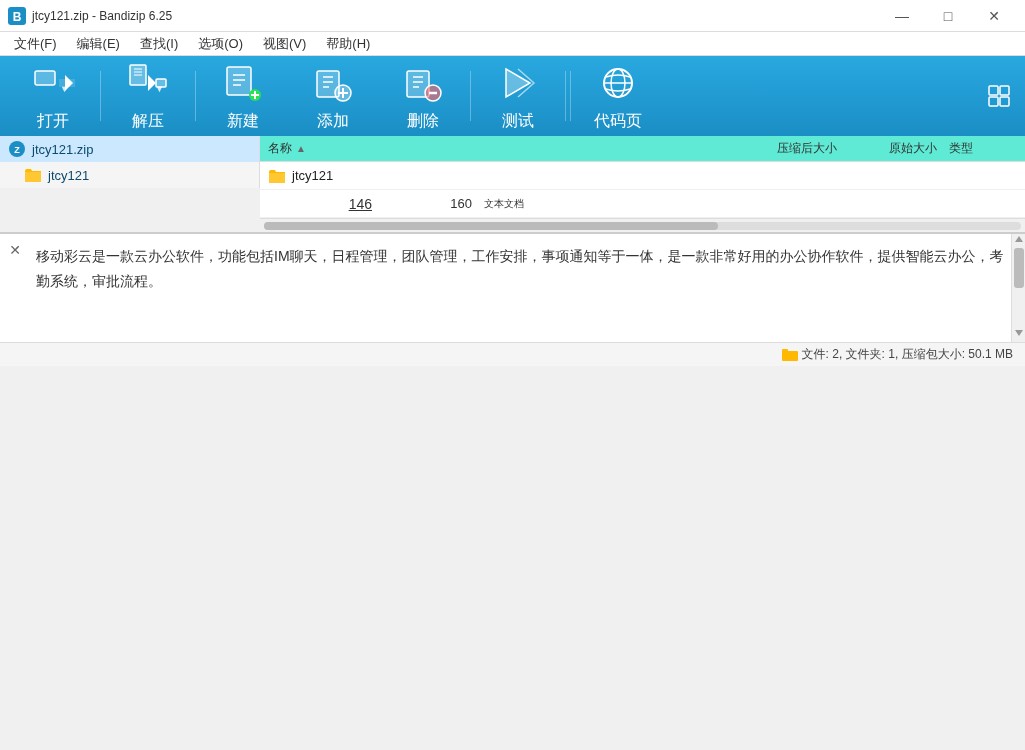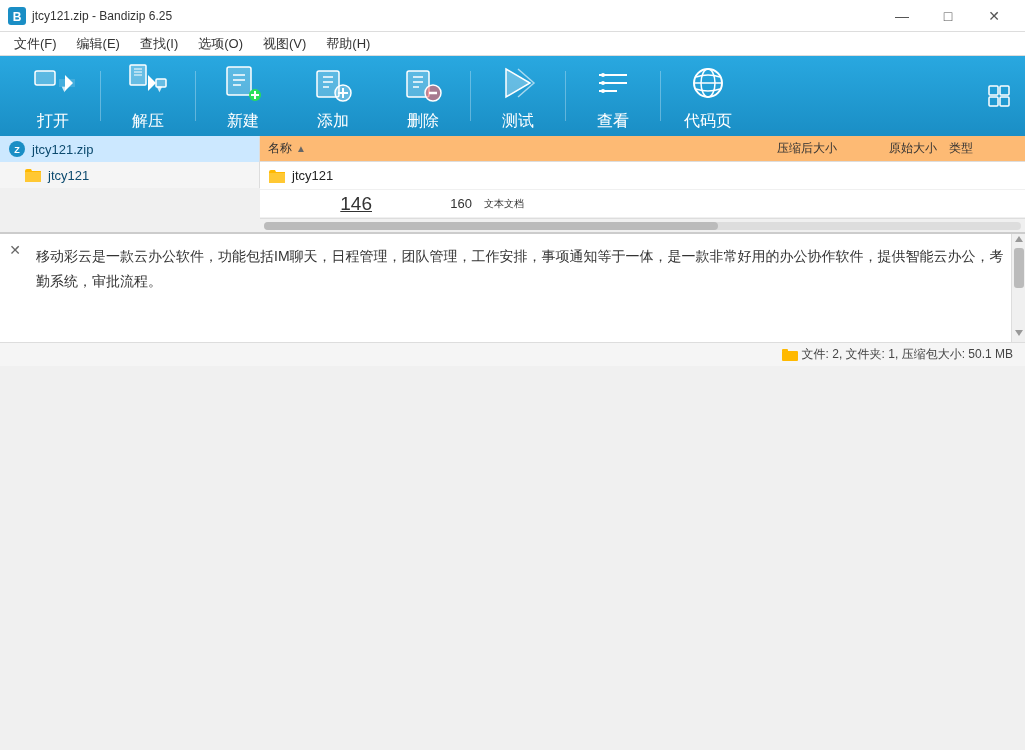--- a/index.html
+++ b/index.html
@@ -166,21 +166,21 @@
       flex: 1;
       background: #fff;
       display: flex;
       flex-direction: column;
       overflow: hidden;
     }
     .file-list-header {
       display: flex;
       align-items: center;
       height: 26px;
-      background: #fdba74;
+      background: #5eead4;
       border-bottom: 1px solid #ddd;
       font-size: 12px;
       color: #333;
       padding: 0;
     }
     .file-list-header .col-name {
       flex: 1;
       padding-left: 8px;
       display: flex;
       align-items: center;
@@ -217,21 +217,21 @@
       align-items: center;
       gap: 6px;
       padding-left: 8px;
       overflow: hidden;
     }
     .file-row .col-name span { font-size: 13px; color: #222; white-space: nowrap; }
     .file-row .col-compressed {
       width: 120px;
       text-align: right;
       padding-right: 8px;
-      font-size: 19px;
+      font-size: 14px;
       color: #333;
       text-decoration: underline;
     }
     .file-row .col-original {
       width: 100px;
       text-align: right;
       padding-right: 8px;
       font-size: 13px;
       color: #333;
     }
@@ -463,33 +463,20 @@
       <svg width="40" height="40" viewBox="0 0 40 40">
         <polygon points="8,6 32,20 8,34" fill="rgba(255,255,255,0.3)" stroke="white" stroke-width="1.5"></polygon>
         <path d="M 20,6 L 36,20 L 20,34" fill="none" stroke="rgba(255,255,255,0.6)" stroke-width="1.5"></path>
       </svg>
     </div>
     <span class="btn-label">测试</span>
   </div>
 
   <div class="toolbar-sep"></div>
 
-  <div class="toolbar-btn">
-    <div class="icon-area">
-      <svg width="40" height="40" viewBox="0 0 40 40">
-        <line x1="6" y1="12" x2="34" y2="12" stroke="white" stroke-width="2"></line>
-        <line x1="6" y1="20" x2="34" y2="20" stroke="white" stroke-width="2"></line>
-        <line x1="6" y1="28" x2="24" y2="28" stroke="white" stroke-width="2"></line>
-        <circle cx="10" cy="12" r="2" fill="white"></circle>
-        <circle cx="10" cy="20" r="2" fill="white"></circle>
-        <circle cx="10" cy="28" r="2" fill="white"></circle>
-      </svg>
-    </div>
-    <span class="btn-label">查看</span>
-  </div>
 
   <div class="toolbar-sep"></div>
 
   <div class="toolbar-btn">
     <div class="icon-area">
       <svg width="40" height="40" viewBox="0 0 40 40">
         <circle cx="20" cy="20" r="14" fill="none" stroke="white" stroke-width="2"></circle>
         <ellipse cx="20" cy="20" rx="7" ry="14" fill="none" stroke="white" stroke-width="1.5"></ellipse>
         <line x1="6" y1="20" x2="34" y2="20" stroke="white" stroke-width="1.5"></line>
         <path d="M 8,14 Q 20,10 32,14" fill="none" stroke="white" stroke-width="1.5"></path>

